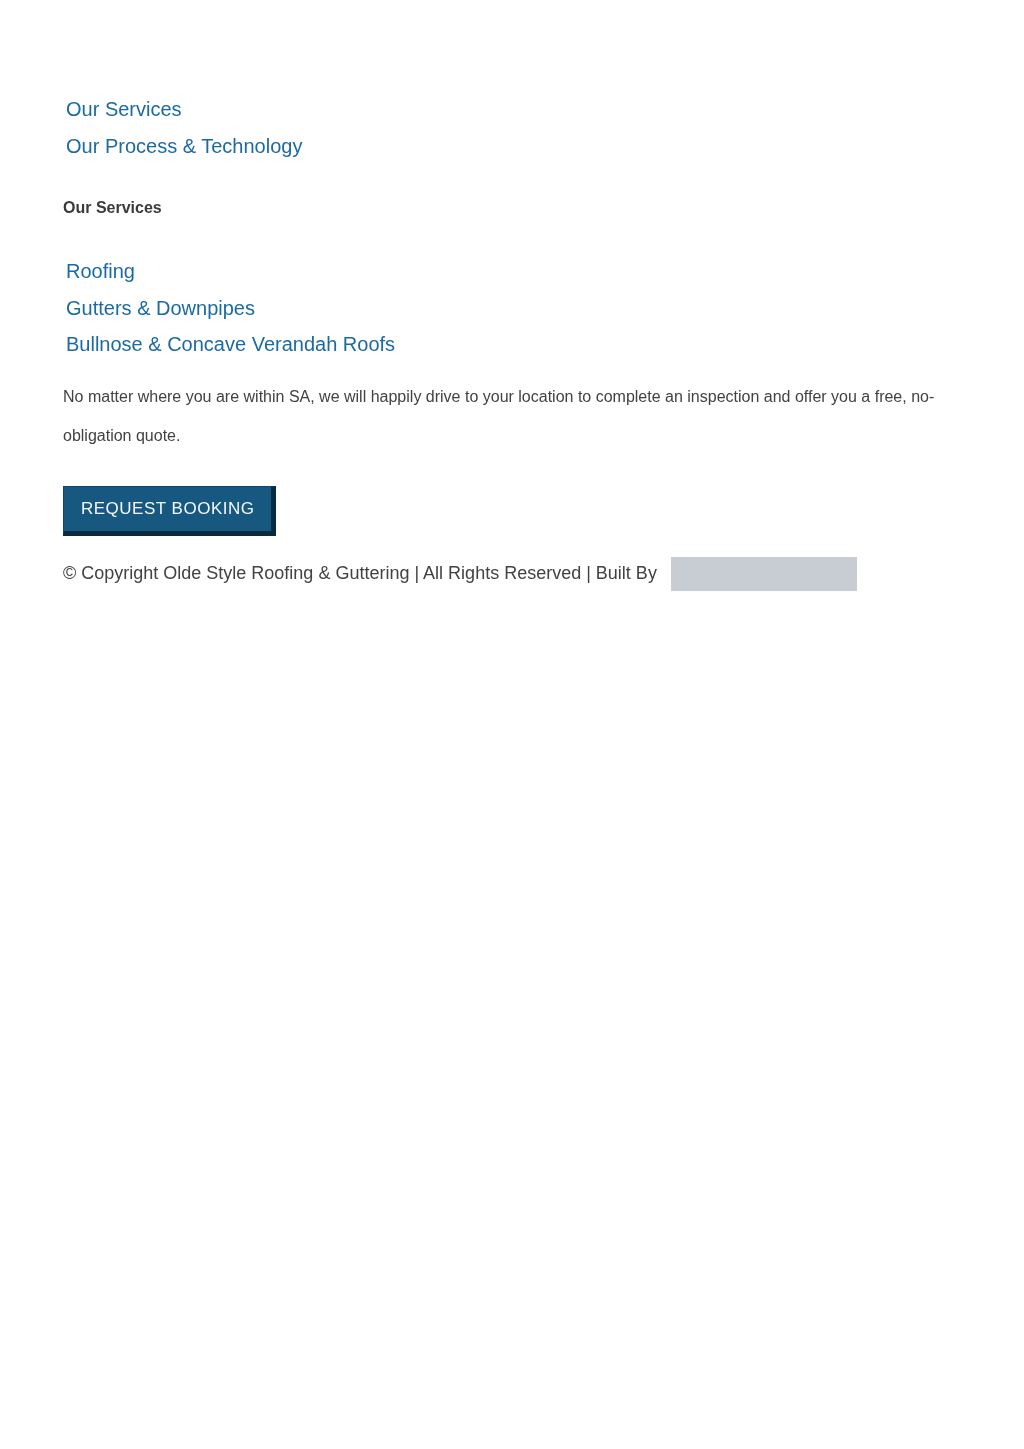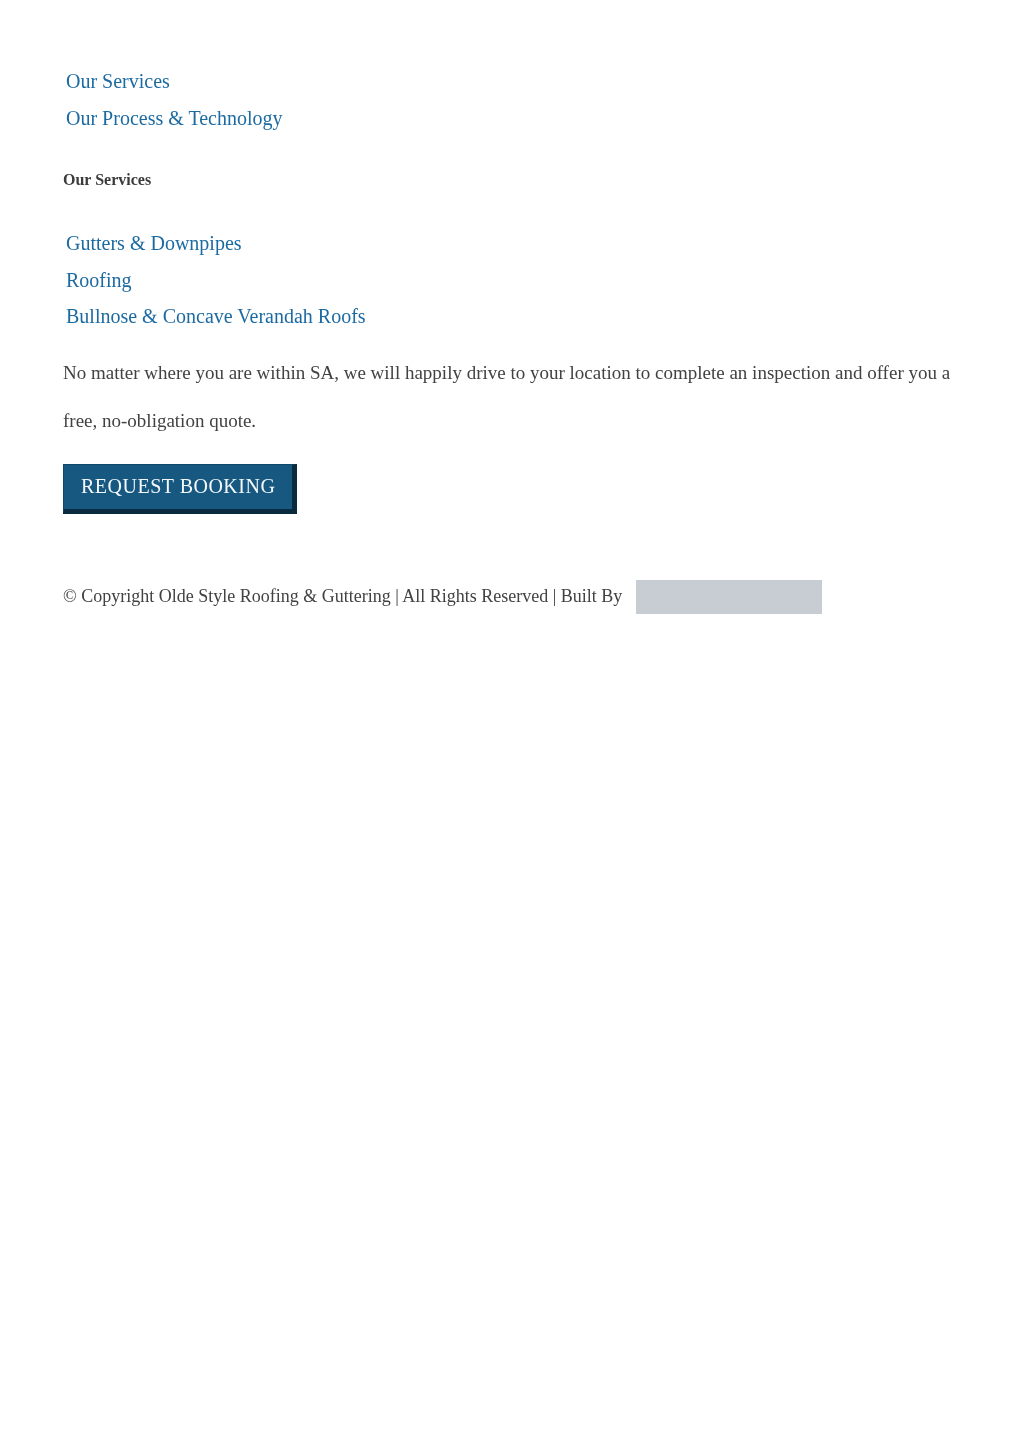--- a/index.html
+++ b/index.html
@@ -13,21 +13,21 @@
     --page-bg:#ffffff;
   }
   *{box-sizing:border-box;}
   html,body{margin:0;padding:0;}
   body{
     width:1024px;height:1449px;
     background:var(--page-bg);
     font-family:"Liberation Sans","DejaVu Sans",sans-serif;
     color:var(--text-color);
   }
-  .page{padding:64px 44px 0 63px;font-family:Liberation Serif, serif;}
+  .page{padding:92px 44px 0 63px;}
 
   ul.link-list{list-style:none;margin:0;padding:0;}
   ul.link-list li{line-height:34.5px;padding-left:3px;}
   ul.link-list a{
     color:var(--link-color);
     text-decoration:none;
     font-size:20px;
     cursor:pointer;
   }
 
@@ -35,46 +35,46 @@
     margin:33px 0 0 0;
     font-size:16px;
     font-weight:bold;
     color:var(--heading-color);
     line-height:19px;
   }
 
   ul.services-list{margin-top:37px;}
 
   .cta-text{
-    margin:13px 0 11px 0;
-    font-size:19px;
-    line-height:48px;
+    margin:13px 0 3px 0;
+    font-size:16px;
+    line-height:39px;
     max-width:925px;
     color:var(--text-color);
   }
 
   .booking-button{
     display:inline-flex;
     align-items:center;
-    margin-top:8px;
+    margin-top:28px;
     height:50px;
     padding:0 17px;
     background:var(--button-bg);
     border:1px solid #11466b;
     border-right:5px solid var(--button-border);
     border-bottom:5px solid var(--button-border);
     color:var(--button-text);
-    font-size:20px;
+    font-size:17px;
     letter-spacing:0.5px;
     font-family:inherit;
     cursor:pointer;
   }
 
   .footer-row{
-    margin-top:66px;
+    margin-top:21px;
     display:flex;
     align-items:center;
   }
   .copyright{
     font-size:18px;
     color:var(--text-color);
     white-space:nowrap;
   }
   .builder-logo{
     margin-left:14px;
@@ -98,24 +98,24 @@
       <li>
         <a href="#">Our Process &amp; Technology</a>
       </li>
     </ul>
   </nav>
 
   <h4 class="widget-title">Our Services</h4>
 
   <ul class="link-list services-list">
     <li>
-      <a href="#">Gutters &amp; Downpipes</a>
+      <a href="#">Roofing</a>
     </li>
     <li>
-      <a href="#">Roofing</a>
+      <a href="#">Gutters &amp; Downpipes</a>
     </li>
     <li>
       <a href="#">Bullnose &amp; Concave Verandah Roofs</a>
     </li>
   </ul>
 
   <p class="cta-text">No matter where you are within SA, we will happily drive to your location to complete an inspection and offer you a free, no-obligation quote.</p>
 
   <button class="booking-button">REQUEST BOOKING</button>
 

